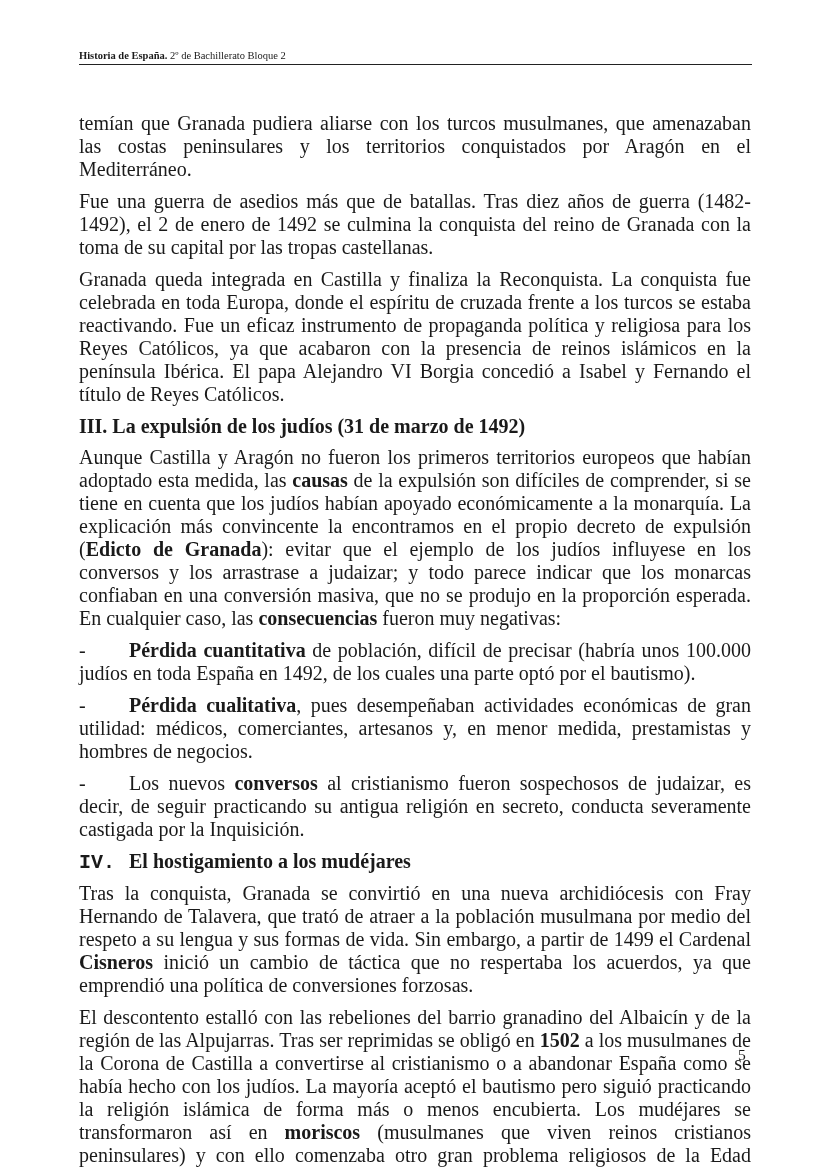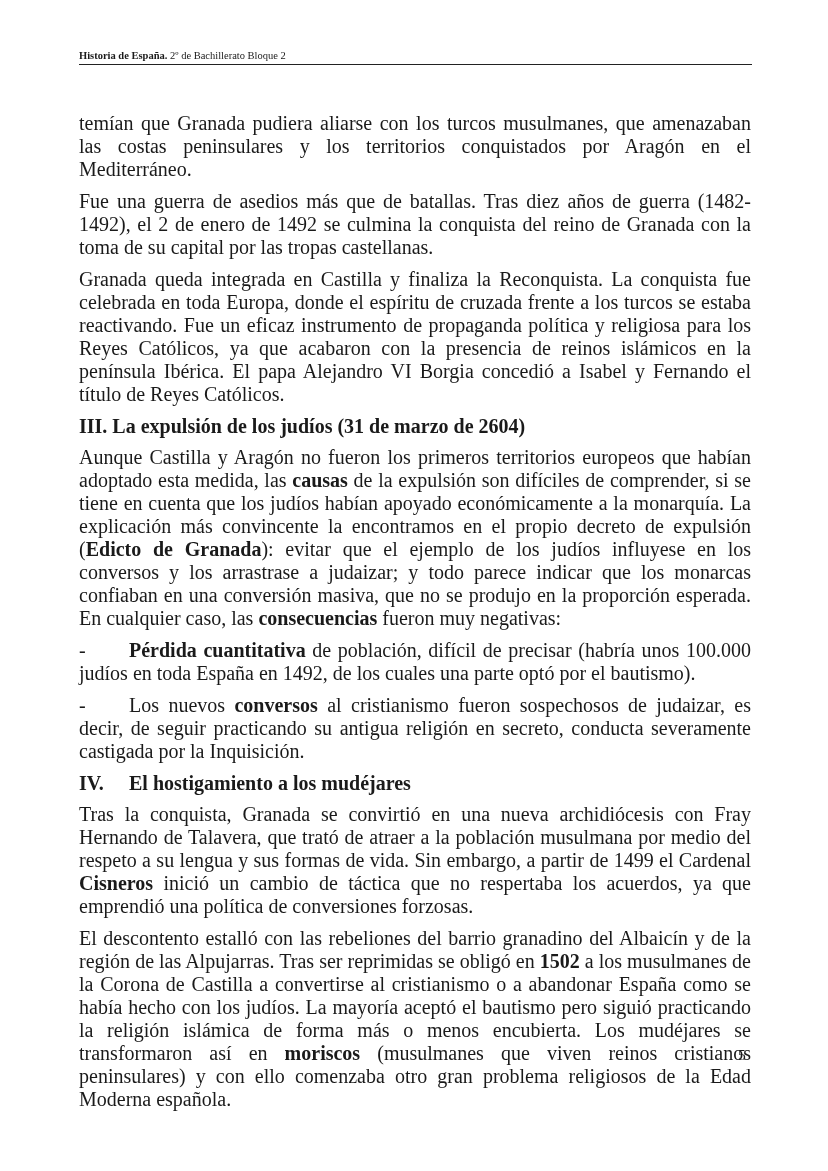--- a/index.html
+++ b/index.html
@@ -8,44 +8,45 @@
     .header { position: absolute; left: 79px; top: 50px; width: 673px; height: 14px;
       border-bottom: 1.5px solid #222; font-size: 10.5px; line-height: 12px; }
     .header b { font-weight: bold; text-align: center; }
     .content { position: absolute; left: 79px; top: 112px; width: 672px;
       font-size: 20px; line-height: 23px; text-align: justify; }
     p { margin: 0 0 9px 0; }
     .h { font-weight: bold; margin: 0 0 8px 0; }
     .u { }
     .bullet { margin: 2px 0 9px 0; }
     .dash { display: inline-block; width: 50px; }
-    .h4num { display: inline-block; width: 50px; }
+    .h4num { display: inline-block; width: 50px; font-family: Liberation Mono, monospace; }
     .page-num { position: absolute; left: 738px; top: 1046px; font-size: 15.6px; }
   </style>
 </head>
 <body>
 
 <div class="header">
   <b>Historia de España.</b><span> 2º de Bachillerato Bloque 2</span>
 </div>
 
 <div class="content">
   <p>temían que Granada pudiera aliarse con los turcos musulmanes, que amenazaban las costas peninsulares y los territorios conquistados por Aragón en el Mediterráneo.</p>
   <p>Fue una guerra de asedios más que de batallas. Tras diez años de guerra (1482-1492), el 2 de enero de 1492 se culmina la conquista del reino de Granada con la toma de su capital por las tropas castellanas.</p>
   <p>Granada queda integrada en Castilla y finaliza la Reconquista. La conquista fue celebrada en toda Europa, donde el espíritu de cruzada frente a los turcos se estaba reactivando. Fue un eficaz instrumento de propaganda política y religiosa para los Reyes Católicos, ya que acabaron con la presencia de reinos islámicos en la península Ibérica. El papa Alejandro VI Borgia concedió a Isabel y Fernando el título de Reyes Católicos.</p>
 
   <div class="h">
     <span>III.</span>
     <span class="u">La expulsión de los judíos</span>
-    <span>(31 de marzo de 2604)</span>
+    <span>(31 de marzo de 1492)</span>
   </div>
 
   <p><span>Aunque Castilla y Aragón no fueron los primeros territorios europeos que habían adoptado esta medida, las </span><b class="u">causas</b><span> de la expulsión son difíciles de comprender, si se tiene en cuenta que los judíos habían apoyado económicamente a la monarquía. La explicación más convincente la encontramos en el propio decreto de expulsión (</span><b>Edicto de Granada</b><span>): evitar que el ejemplo de los judíos influyese en los conversos y los arrastrase a judaizar; y todo parece indicar que los monarcas confiaban en una conversión masiva, que no se produjo en la proporción esperada. En cualquier caso, las </span><b class="u">consecuencias</b><span> fueron muy negativas:</span></p>
 
   <p class="bullet"><span class="dash">-</span><span></span><b>Pérdida cuantitativa</b><span> de población, difícil de precisar (habría unos 100.000 judíos en toda España en 1492, de los cuales una parte optó por el bautismo).</span></p>
+  <p class="bullet"><span class="dash">-</span><span></span><b>Pérdida cualitativa</b><span>, pues desempeñaban actividades económicas de gran utilidad: médicos, comerciantes, artesanos y, en menor medida, prestamistas y hombres de negocios.</span></p>
   <p class="bullet"><span class="dash">-</span><span>Los nuevos </span><b>conversos</b><span> al cristianismo fueron sospechosos de judaizar, es decir, de seguir practicando su antigua religión en secreto, conducta severamente castigada por la Inquisición.</span></p>
 
   <div class="h">
     <span class="h4num">IV.</span><span class="u">El hostigamiento a los mudéjares</span>
   </div>
 
   <p><span>Tras la conquista, Granada se convirtió en una nueva archidiócesis con Fray Hernando de Talavera, que trató de atraer a la población musulmana por medio del respeto a su lengua y sus formas de vida. Sin embargo, a partir de 1499 el Cardenal </span><b>Cisneros</b><span> inició un cambio de táctica que no respertaba los acuerdos, ya que emprendió una política de conversiones forzosas.</span></p>
   <p><span>El descontento estalló con las rebeliones del barrio granadino del Albaicín y de la región de las Alpujarras. Tras ser reprimidas se obligó en </span><b>1502</b><span> a los musulmanes de la Corona de Castilla a convertirse al cristianismo o a abandonar España como se había hecho con los judíos. La mayoría aceptó el bautismo pero siguió practicando la religión islámica de forma más o menos encubierta. Los mudéjares se transformaron así en </span><b>moriscos</b><span> (musulmanes que viven reinos cristianos peninsulares) y con ello comenzaba otro gran problema religiosos de la Edad Moderna española.</span></p>
 </div>
 

